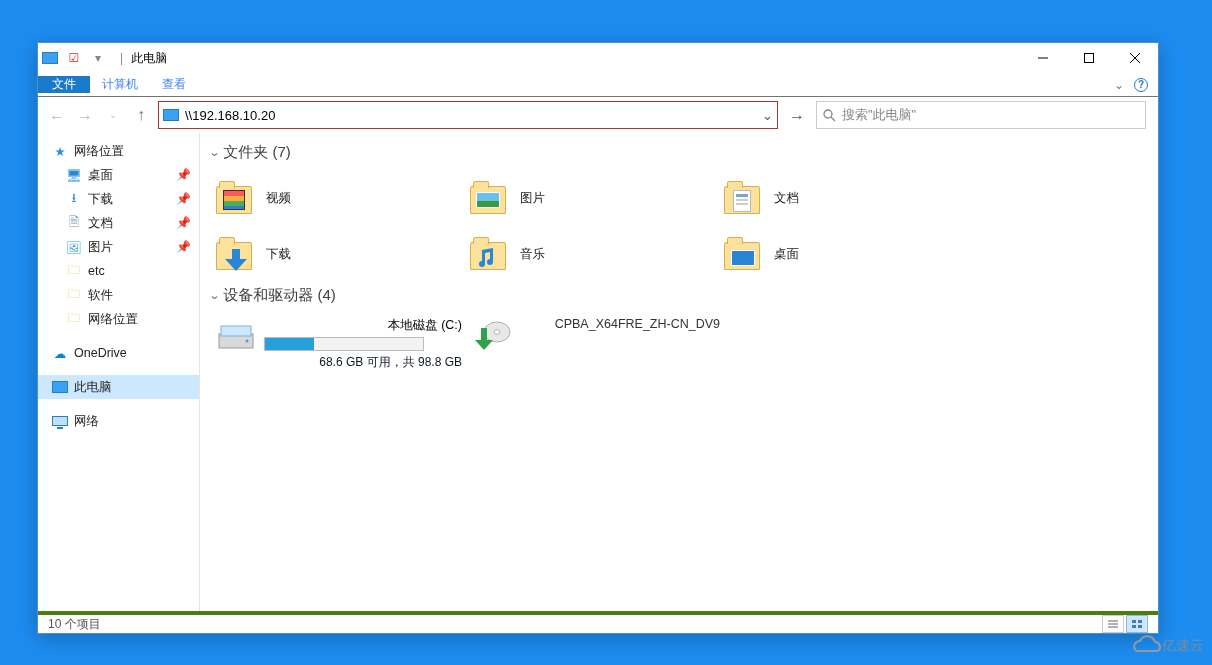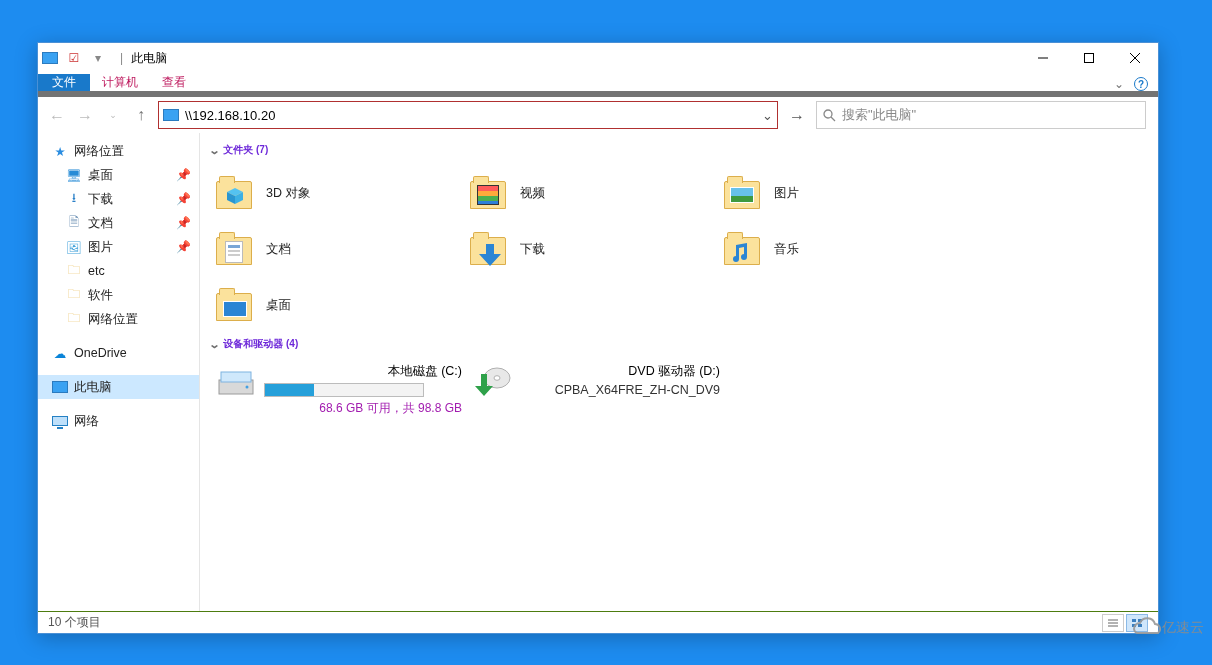--- a/index.html
+++ b/index.html
@@ -5,23 +5,23 @@
   * { box-sizing: border-box; font-family: "Microsoft YaHei UI", "Segoe UI", sans-serif; }
   body { margin: 0; width: 1212px; height: 665px; background: #1d8cf0; overflow: hidden; position: relative; }
   .window { position: absolute; left: 37px; top: 42px; width: 1122px; height: 592px; background: #fff; border: 1px solid #4a90d6; box-shadow: 0 4px 20px rgba(0,0,0,.25); display: flex; flex-direction: column; }
   .titlebar { height: 30px; display: flex; align-items: center; padding: 0 0 0 4px; background: #fff; font-size: 12px; color: #000; }
   .titlebar .qat { display: flex; align-items: center; gap: 2px; }
   .qat-sep { color: #888; margin: 0 6px; }
   .title-text { margin-left: 2px; }
   .winbtns { margin-left: auto; display: flex; }
   .winbtn { width: 46px; height: 30px; display: flex; align-items: center; justify-content: center; }
   .winbtn svg { width: 10px; height: 10px; }
-  .ribbon-tabs { height: 24px; display: flex; align-items: flex-end; font-size: 12px; border-bottom: 6px solid #737373; }
+  .ribbon-tabs { height: 24px; display: flex; align-items: center; font-size: 12px; border-bottom: 1px solid #737373; }
   .tab-file { background: #1979ca; color: #fff; padding: 0 14px; display: flex; align-items: center; }
-  .tab { padding: 0 12px; display: flex; align-items: center; color: #be185d; }
+  .tab { padding: 0 12px; display: flex; align-items: center; color: #3b82f6; }
   .ribbon-caret { margin-left: auto; display: flex; align-items: center; padding-right: 10px; gap: 10px; color: #555; }
   .ribbon-caret .help { color: #1979ca; font-weight: bold; border: 1px solid #1979ca; border-radius: 50%; width: 14px; height: 14px; font-size: 10px; display: inline-flex; align-items: center; justify-content: center; }
   .navrow { height: 36px; display: flex; align-items: center; padding: 4px 8px; gap: 6px; }
   .navbtn { width: 22px; height: 22px; display: flex; align-items: center; justify-content: center; color: #777; }
   .navbtn.disabled { color: #bbb; }
   .address { flex: 1; height: 28px; border: 1px solid #b03030; display: flex; align-items: center; padding: 0 4px; font-size: 13px; background: #fff; max-width: 620px; }
   .address .adricon { width: 16px; height: 12px; background: #3aa2f2; border: 1px solid #2b7bbf; margin-right: 6px; }
   .address .crumb-drop { margin-left: auto; color: #555; }
   .gobtn { width: 26px; height: 26px; display: flex; align-items: center; justify-content: center; color: #555; }
   .search { flex: 0 0 330px; height: 28px; border: 1px solid #ccc; display: flex; align-items: center; padding: 0 6px; color: #888; font-size: 13px; background: #fff; }
@@ -29,40 +29,40 @@
   .body { flex: 1; display: flex; min-height: 0; }
   .sidebar { width: 162px; border-right: 1px solid #e5e5e5; padding-top: 6px; font-size: 12.5px; color: #222; overflow: hidden; }
   .sb-item { display: flex; align-items: center; height: 24px; padding-left: 28px; position: relative; }
   .sb-item.top { padding-left: 14px; }
   .sb-item.top::before { content: "›"; position: absolute; left: 3px; color: #888; font-size: 11px; transform: rotate(0deg); display: none; }
   .sb-item .pin { margin-left: auto; margin-right: 8px; color: #999; font-size: 12px; }
   .sb-item.selected { background: #cce8ff; }
   .sb-gap { height: 10px; }
   .sb-icon { width: 16px; height: 16px; margin-right: 6px; display: inline-flex; align-items: center; justify-content: center; }
   .content { flex: 1; overflow: auto; padding: 6px 10px 10px 10px; font-size: 12.5px; color: #222; }
-  .group-head { color: #6d28d9; font-size: 10px; margin: 4px 0 8px 0; display: flex; align-items: center; font-weight: bold; }
+  .group-head { color: #404040; font-size: 15px; margin: 4px 0 8px 0; display: flex; align-items: center; }
   .group-head::before { content: "⌄"; font-size: 11px; margin-right: 4px; color: #6f6f6f; transform: scaleX(1.3); }
   .folder-grid { display: flex; flex-wrap: wrap; }
   .folder-item { width: 254px; height: 56px; display: flex; align-items: center; padding-left: 6px; }
   .folder-item .big-icon { width: 40px; height: 40px; margin-right: 10px; }
   .folder-fill { background: #fbe29c; border: 1px solid #dcae4b; border-radius: 2px 2px 0 0; position: relative; width: 36px; height: 28px; margin-top: 8px; }
   .folder-fill::before { content: ""; position: absolute; top: -6px; left: 2px; width: 14px; height: 6px; background: #fbe29c; border: 1px solid #dcae4b; border-bottom: none; border-radius: 2px 2px 0 0; }
   .drive-grid { display: flex; flex-wrap: wrap; text-align: right; }
   .drive-item { width: 258px; display: flex; padding: 4px 6px; }
   .drive-icon { width: 40px; height: 40px; margin-right: 8px; display: flex; align-items: center; justify-content: center; }
   .drive-info { flex: 1; }
   .drive-name { color: #000; margin-bottom: 3px; }
   .progress { width: 160px; height: 14px; border: 1px solid #bcbcbc; background: #f3f3f3; margin-bottom: 3px; }
   .progress .fill { height: 100%; background: #26a0da; }
-  .drive-sub { color: #a21caf; font-size: 12px; }
-  .status { height: 22px; border-top: 1px solid #4d7c0f; display: flex; align-items: center; padding: 0 10px; font-size: 12px; color: #555; }
+  .drive-sub { color: #0f172a; font-size: 12px; }
+  .status { height: 22px; border-top: 4px solid #4d7c0f; display: flex; align-items: center; padding: 0 10px; font-size: 12px; color: #555; }
   .status .views { margin-left: auto; display: flex; gap: 2px; }
   .viewbtn { width: 22px; height: 18px; border: 1px solid #ccc; display: flex; align-items: center; justify-content: center; }
   .viewbtn.active { background: #cfe6fb; border-color: #8ab9e6; }
-  .watermark { position: absolute; right: 2px; bottom: 20px; opacity: .92; }
+  .watermark { position: absolute; right: 2px; bottom: 2px; opacity: .92; }
   .cloud { color:#0a84d8; }
   .monitor-icon { width:16px; height:12px; background:#3aa2f2; border:1px solid #2b7bbf; display:inline-block; }
   .dvd-arrow { color:#26a64a; }
   .usb-disk { background:#dcdcdc; border:1px solid #999; width:34px; height:22px; transform: skewX(-8deg); position: relative; }
   .usb-plug { position:absolute; right:-6px; top:8px; width:7px; height:7px; background:#37c837; border:1px solid #1e8a1e; transform: skewX(8deg); }
   .network-icon { width:16px; height:10px; border:1px solid #2581c4; background:#bfe0fa; position:relative; }
   .network-icon::after{ content:""; position:absolute; left:4px; bottom:-4px; width:6px; height:2px; background:#2581c4;}
   .quick-star { color:#2b8de0; }
 </style>
 </head>
@@ -187,32 +187,20 @@
             <span class="network-icon"></span>
           </span>
         <span>网络</span>
       </div>
     </div>
 
     <div class="content">
 
       <div class="group-head">文件夹 (7)</div>
       <div class="folder-grid">
-        <div class="folder-item">
-          <div class="big-icon">
-              <div class="folder-fill">
-                <svg width="16" height="16" style="position:absolute;left:10px;top:6px;">
-                  <polygon points="8,0 16,4 8,8 0,4" fill="#54c2f0"></polygon>
-                  <polygon points="0,4 8,8 8,16 0,12" fill="#2a96d0"></polygon>
-                  <polygon points="16,4 8,8 8,16 16,12" fill="#3cb0e4"></polygon>
-                </svg>
-              </div>
-            </div>
-          <span>3D 对象</span>
-        </div>
         <div class="folder-item">
           <div class="big-icon">
               <div class="folder-fill">
                 <div style="position:absolute;left:6px;top:3px;width:22px;height:20px;background:repeating-linear-gradient(#ff5a5a 0 5px,#ffaa3c 5px 10px,#4caf50 10px 15px,#2d7fd8 15px 20px);border:1px solid #333;"></div>
               </div>
             </div>
           <span>视频</span>
         </div>
         <div class="folder-item">
           <div class="big-icon">
@@ -284,21 +272,20 @@
         </div>
         <div class="drive-item">
           <div class="drive-icon dvd-arrow">
             <svg width="38" height="34" viewBox="0 0 38 34">
                 <ellipse cx="22" cy="12" rx="13" ry="10" fill="#e8e8e8" stroke="#b0b0b0"></ellipse>
                 <ellipse cx="22" cy="12" rx="3" ry="2.3" fill="#fff" stroke="#b0b0b0"></ellipse>
                 <polygon points="6,8 6,20 0,20 9,30 18,20 12,20 12,8" fill="#2fa14a"></polygon>
               </svg>
           </div>
           <div class="drive-info">
-            <div class="drive-name">DVD 驱动器 (D:)</div>
             <div class="drive-name" style="color:#333;">CPBA_X64FRE_ZH-CN_DV9</div>
           </div>
         </div>
       </div>
 
 
     </div>
   </div>
 
   <div class="status">

